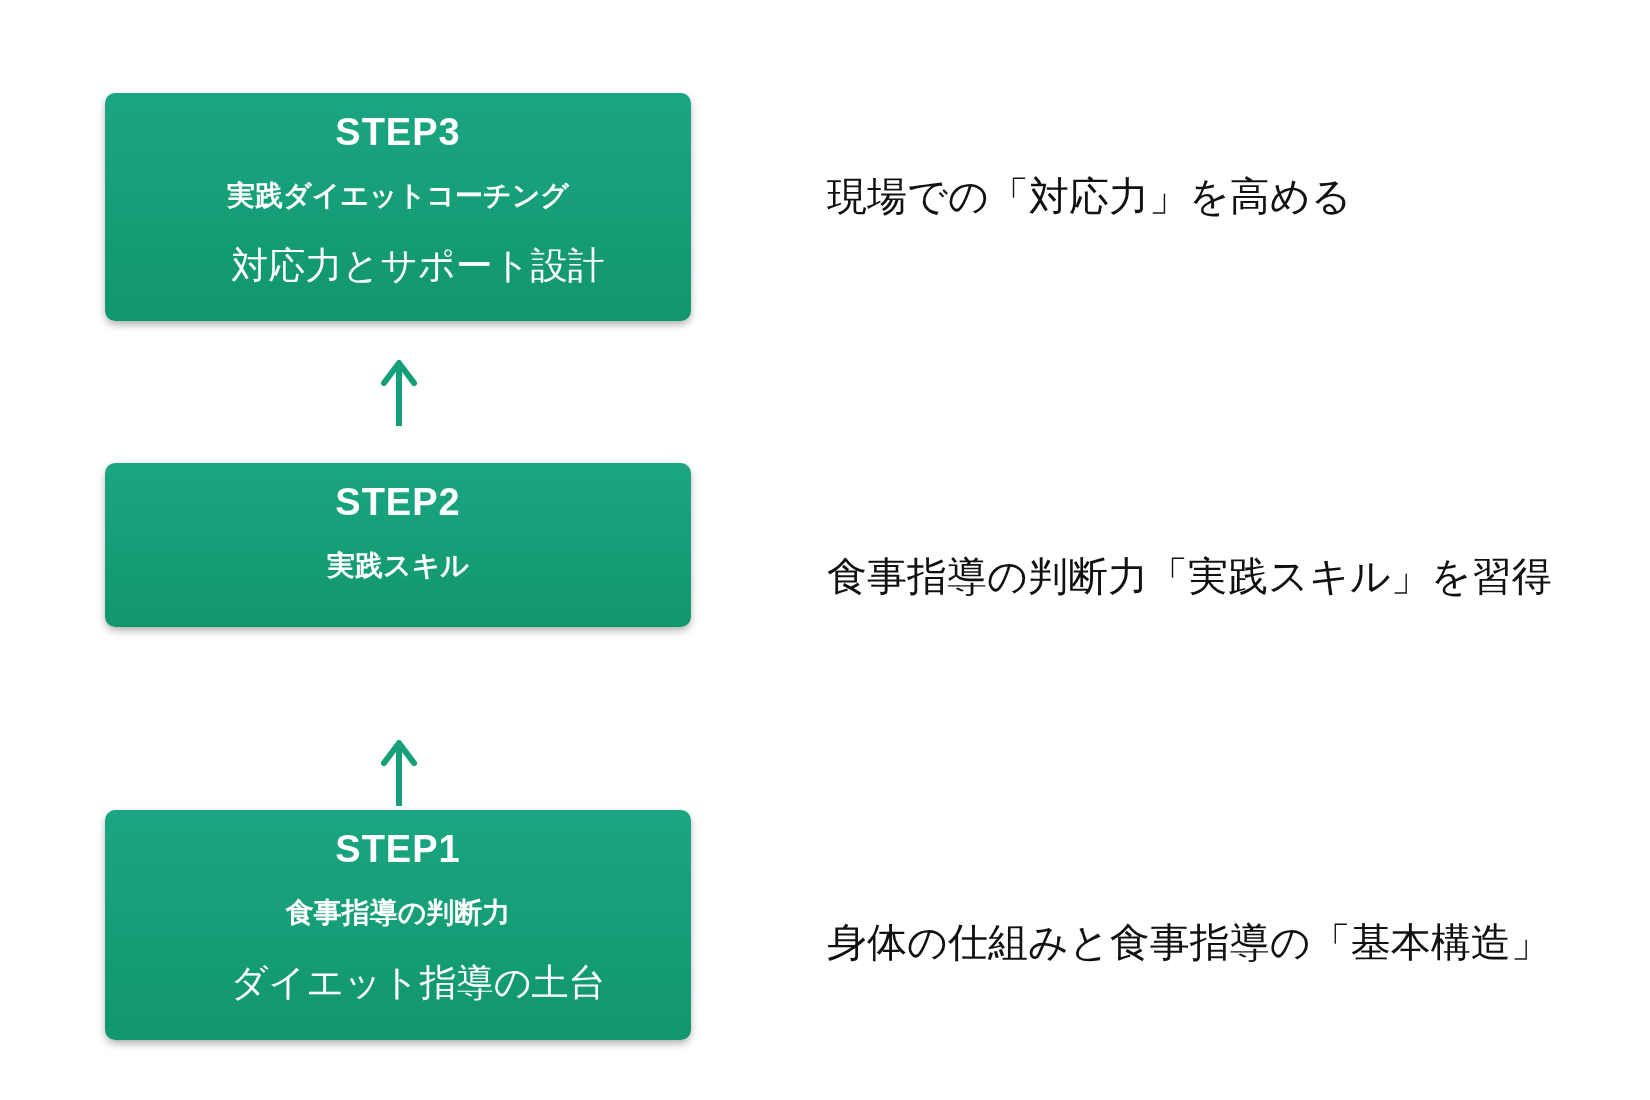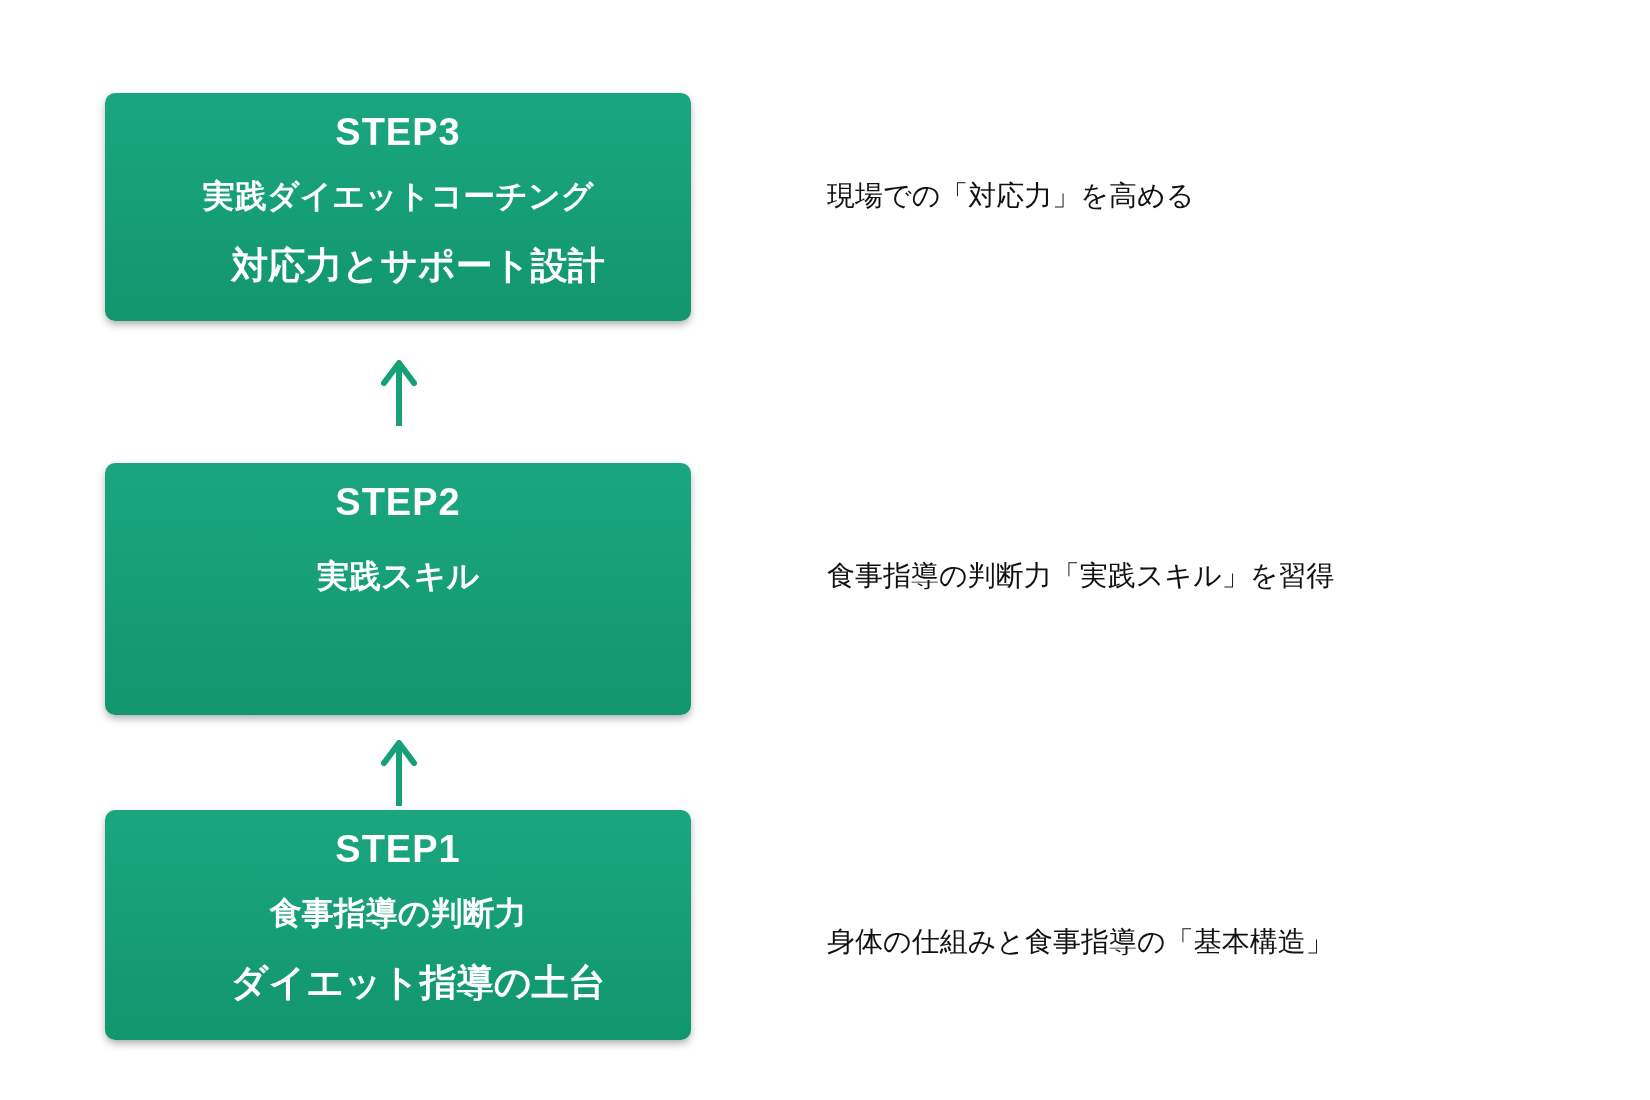--- a/index.html
+++ b/index.html
@@ -30,47 +30,47 @@
     background: linear-gradient(180deg, var(--green-top) 0%, var(--green-bottom) 100%);
     box-shadow: 0 4px 8px -1px rgba(0,0,0,0.35);
     color: var(--text-light);
     text-align: center;
     display: flex;
     flex-direction: column;
     align-items: center;
     padding-top: 12px;
   }
   .box-step3 { top: 93px;  height: 228px; }
-  .box-step2 { top: 463px; height: 252px; gap: 10px; }
+  .box-step2 { top: 463px; height: 164px; }
   .box-step1 { top: 810px; height: 230px; }
   .step-title {
     font-size: 38px;
     font-weight: bold;
     line-height: 54px;
     letter-spacing: 1px;
   }
   .step-name {
-    font-size: 32px;
+    font-size: 28px;
     font-weight: bold;
     line-height: 66px;
     margin-top: 4px;
     white-space: nowrap;
   }
   .step-subtitle {
     font-size: 37px;
-    font-weight: bold;
+    font-weight: normal;
     line-height: 58px;
     margin-top: 8px;
     white-space: nowrap;
     margin-left: 40px;
   }
   .side-label {
     position: absolute;
     left: 827px;
-    font-size: 28px;
+    font-size: 40px;
     color: var(--text-dark);
     white-space: nowrap;
     line-height: 44px;
   }
   .label-step3 { top: 174px; }
   .label-step2 { top: 554px; }
   .label-step1 { top: 920px; }
   .arrow {
     position: absolute;
     left: 379px;

